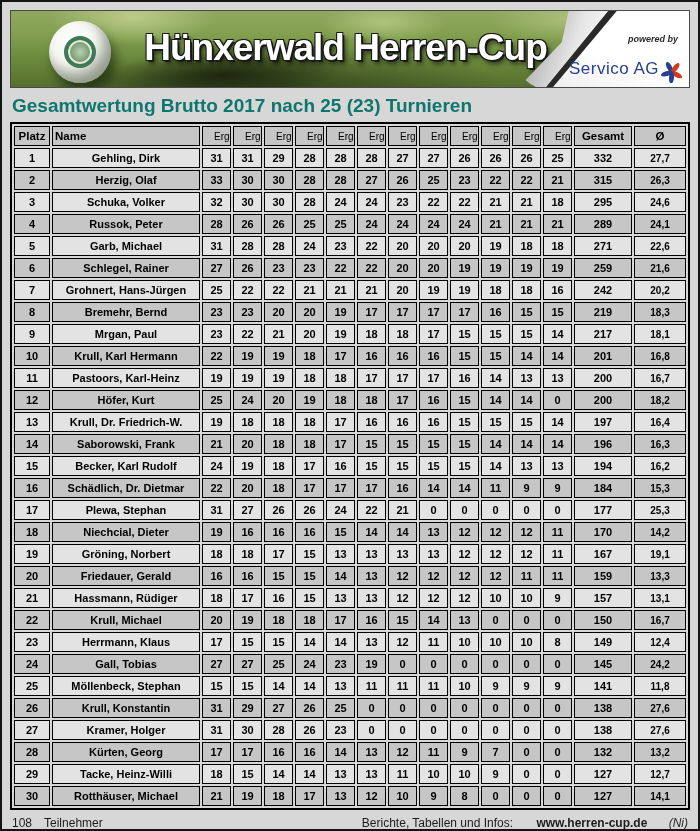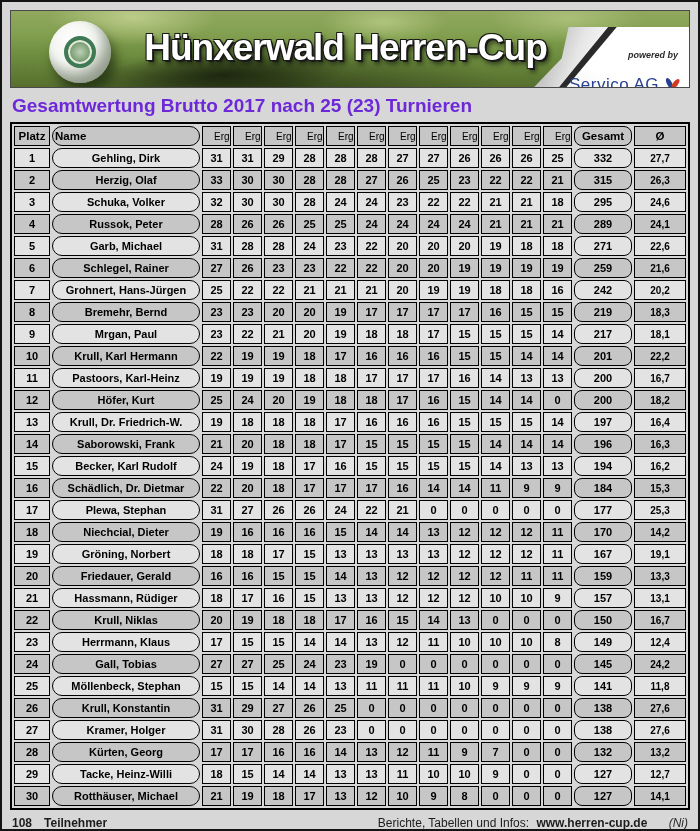--- a/index.html
+++ b/index.html
@@ -45,21 +45,21 @@
   .banner-title {
     position:absolute; left:112px; top:50%; width:445px;
     transform:translateY(-52%);
     text-align:center;
     font-size:37px; font-weight:bold; letter-spacing:-1px;
     color:#ffffff; white-space:nowrap;
     text-shadow:-1px -1px 0 #1a1a1a, 1px -1px 0 #1a1a1a, -1px 1px 0 #1a1a1a,
                  2px 2px 0 #1a1a1a, 3px 4px 5px rgba(0,0,0,.65);
   }
   
-  .curl-corner { position:absolute; top:16px; right:0; width:172px; height:78px; }
+  .curl-corner { position:absolute; top:0; right:0; width:172px; height:78px; }
   .curl-reveal {
     position:absolute; inset:0;
     background:linear-gradient(200deg,#ffffff 55%,#e9e9e9 100%);
     clip-path:polygon(56% 0, 100% 0, 100% 100%, 17% 100%);
   }
   .curl-edge {
     position:absolute; inset:0; background:#2a2a2a;
     clip-path:polygon(51% 0, 58% 0, 20% 100%, 14% 100%);
   }
   .curl-fold {
@@ -74,51 +74,51 @@
   }
   .sponsor-row {
     position:absolute; bottom:2px; right:5px;
     display:flex; align-items:flex-start;
   }
   .sponsor-name { font-size:17px; color:#27408f; letter-spacing:.5px; }
   .sponsor-icon { margin-left:1px; margin-bottom:4px; }
   
   .page-title {
     margin:7px 10px 5px 10px;
-    font-size:19px; line-height:22px; font-weight:bold; color:#6d28d9;
+    font-size:19px; line-height:22px; font-weight:bold; color:#0f766e;
   }
   
   table.results {
     width:580px; margin:0 8px; table-layout:fixed;
     border-collapse:separate; border-spacing:2px;
     border:2px solid #000; background:#d7d7d7;
   }
   table.results td {
     border:1px solid #000; height:20px; padding:0 2px;
     text-align:center; vertical-align:middle;
     font-weight:bold; font-size:11px; color:#000;
     overflow:hidden; white-space:nowrap;
   }
   thead td { background:#c6c6c6 !important; }
   thead td.h-main { font-size:11.5px; }
   thead td.h-erg  { font-weight:normal; font-size:10px;padding-left:11px; }
   tbody tr:nth-child(odd) td  { background:#e3e3e3; }
   tbody tr:nth-child(even) td { background:#c6c6c6; }
-  td.c-name { text-align:left; padding-left:4px; font-size:11.5px;border-radius:10px; }
+  td.c-name { text-align:left; padding-left:4px; font-size:11.5px; }
   thead td.c-name { text-align:left; }
-  td.c-gesamt { font-size:13.5px;border-radius:8px; }
+  td.c-gesamt { font-size:13.5px; }
   tbody td.c-avg { font-size:10px; }
   
   .footer {
     display:flex; justify-content:space-between; align-items:center;
     margin:6px 10px 0 10px; font-size:12px; color:#1c1c1c;
   }
-  .footer-left span { font-weight:bold; }
+  .footer-left span { font-weight:normal; }
   .footer-left .count { margin-right:12px; }
-  .footer-right span.link { font-weight:bold; margin-left:4px; }
+  .footer-right span.link { font-weight:bold; margin-left:20px; }
   .footer-right span.initials { font-style:italic; margin-left:18px; color:#2e2e2e; }
 </style>
 </head>
 <body>
 
 <div class="page">
 
   <div class="banner">
     <div class="banner-shadow"></div>
     <div class="ball">
@@ -358,21 +358,21 @@
           <td class="c-erg">18</td>
           <td class="c-erg">17</td>
           <td class="c-erg">16</td>
           <td class="c-erg">16</td>
           <td class="c-erg">16</td>
           <td class="c-erg">15</td>
           <td class="c-erg">15</td>
           <td class="c-erg">14</td>
           <td class="c-erg">14</td>
           <td class="c-gesamt">201</td>
-          <td class="c-avg">22,2</td>
+          <td class="c-avg">16,8</td>
         </tr>
         <tr>
           <td class="c-platz">11</td>
           <td class="c-name">Pastoors, Karl-Heinz</td>
           <td class="c-erg">19</td>
           <td class="c-erg">19</td>
           <td class="c-erg">19</td>
           <td class="c-erg">18</td>
           <td class="c-erg">18</td>
           <td class="c-erg">17</td>
@@ -560,21 +560,21 @@
           <td class="c-erg">12</td>
           <td class="c-erg">12</td>
           <td class="c-erg">10</td>
           <td class="c-erg">10</td>
           <td class="c-erg">9</td>
           <td class="c-gesamt">157</td>
           <td class="c-avg">13,1</td>
         </tr>
         <tr>
           <td class="c-platz">22</td>
-          <td class="c-name">Krull, Niklas</td>
+          <td class="c-name">Krull, Michael</td>
           <td class="c-erg">20</td>
           <td class="c-erg">19</td>
           <td class="c-erg">18</td>
           <td class="c-erg">18</td>
           <td class="c-erg">17</td>
           <td class="c-erg">16</td>
           <td class="c-erg">15</td>
           <td class="c-erg">14</td>
           <td class="c-erg">13</td>
           <td class="c-erg">0</td>

